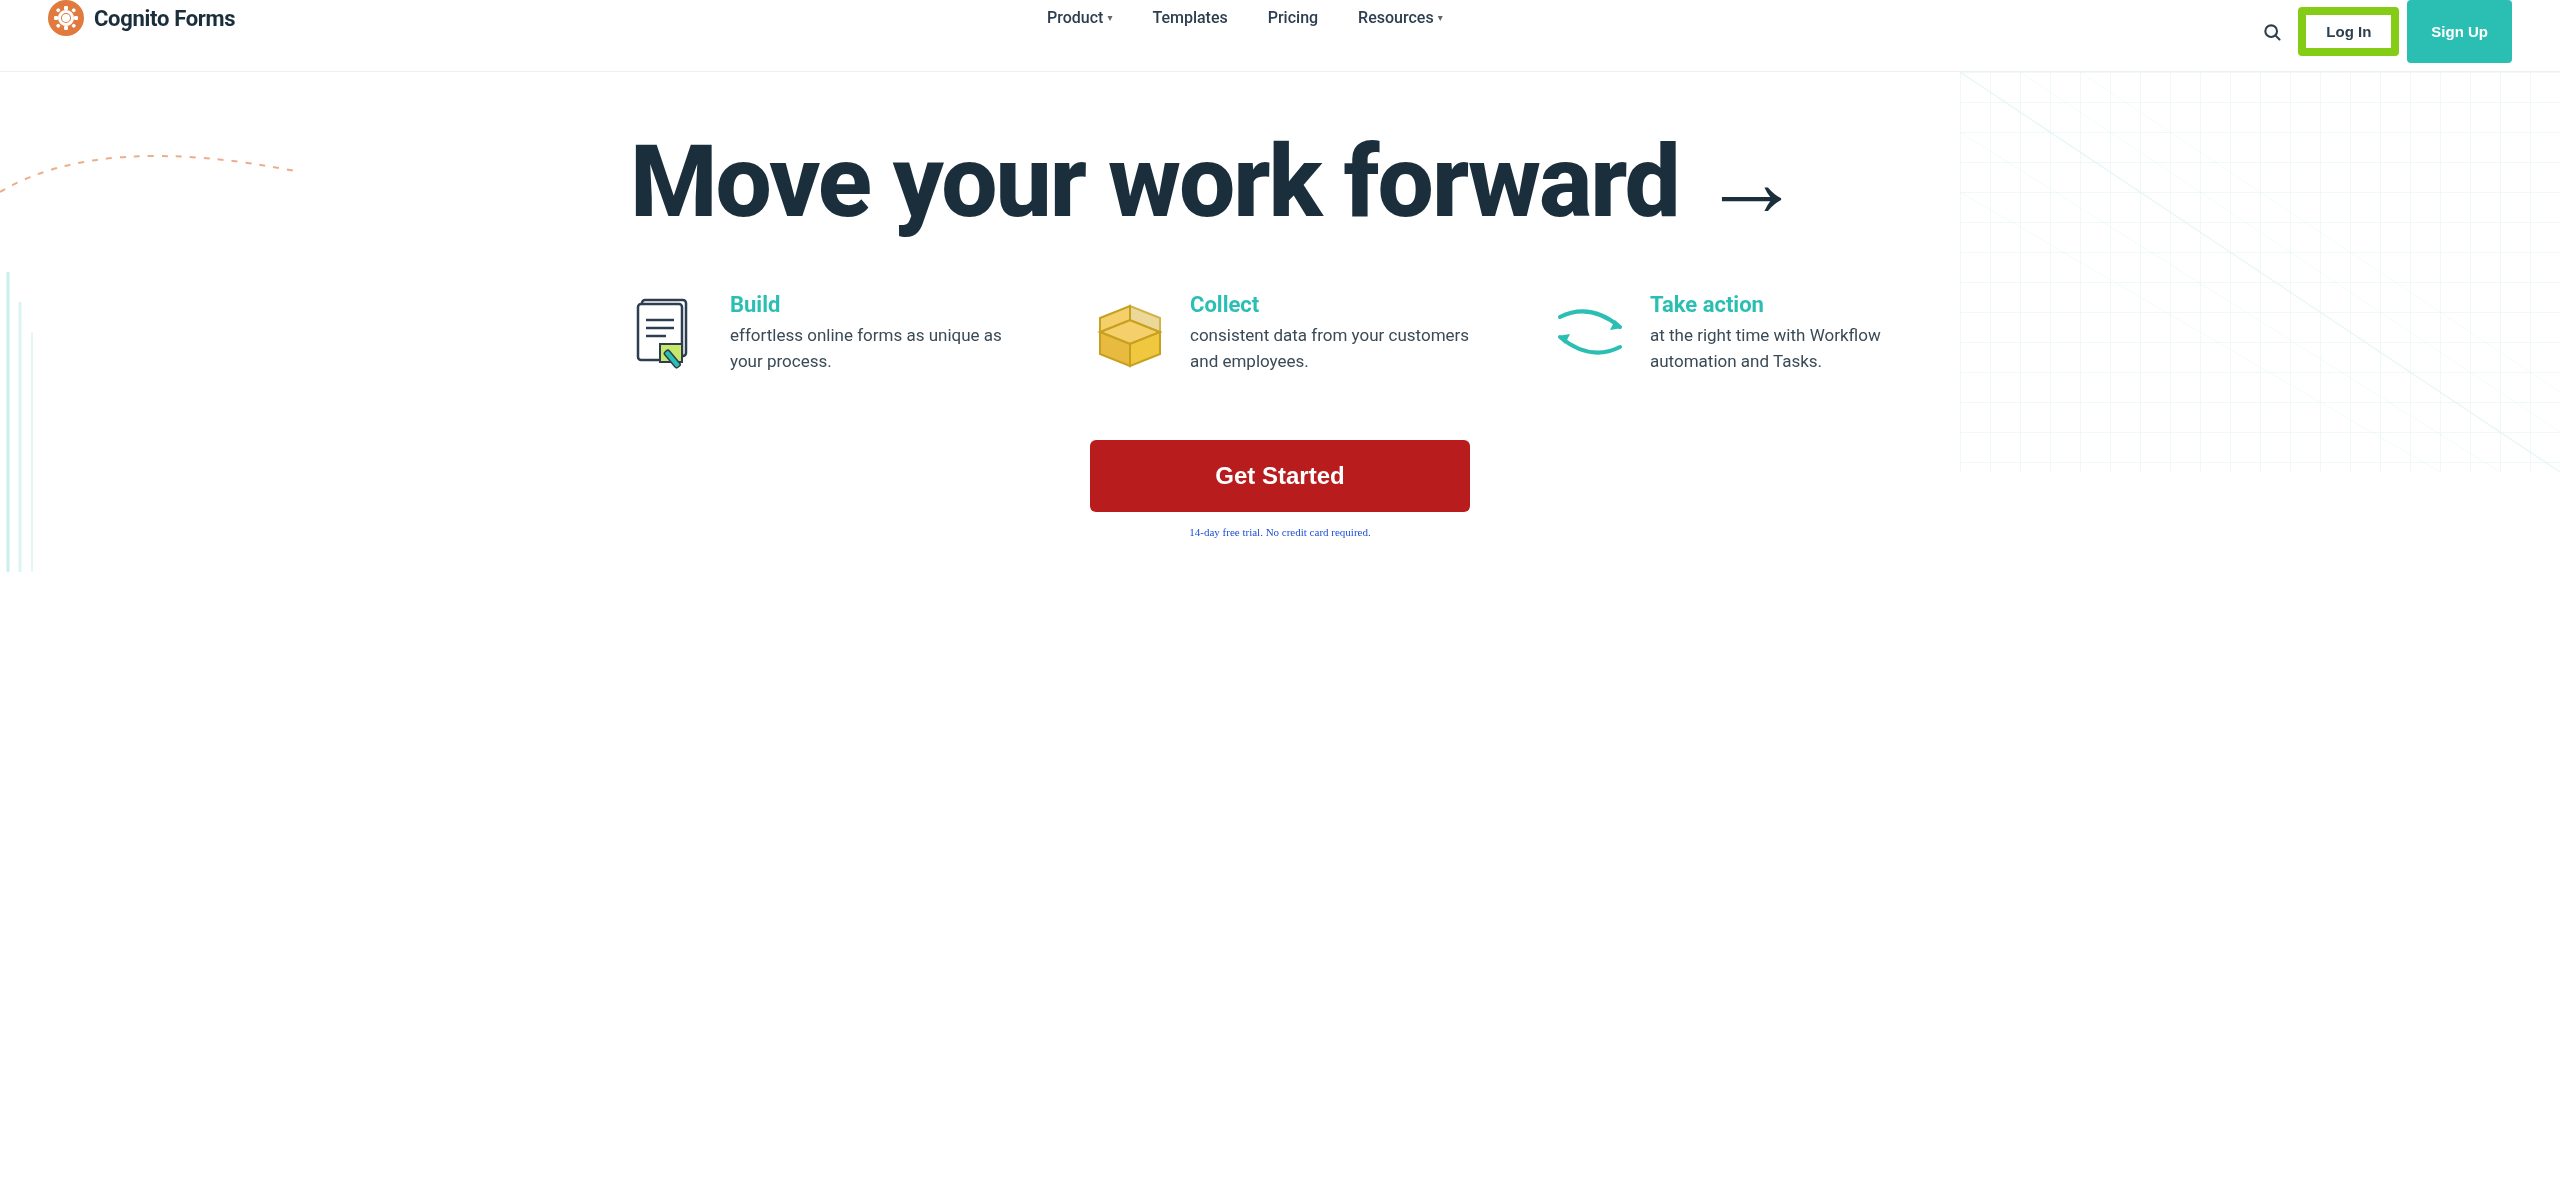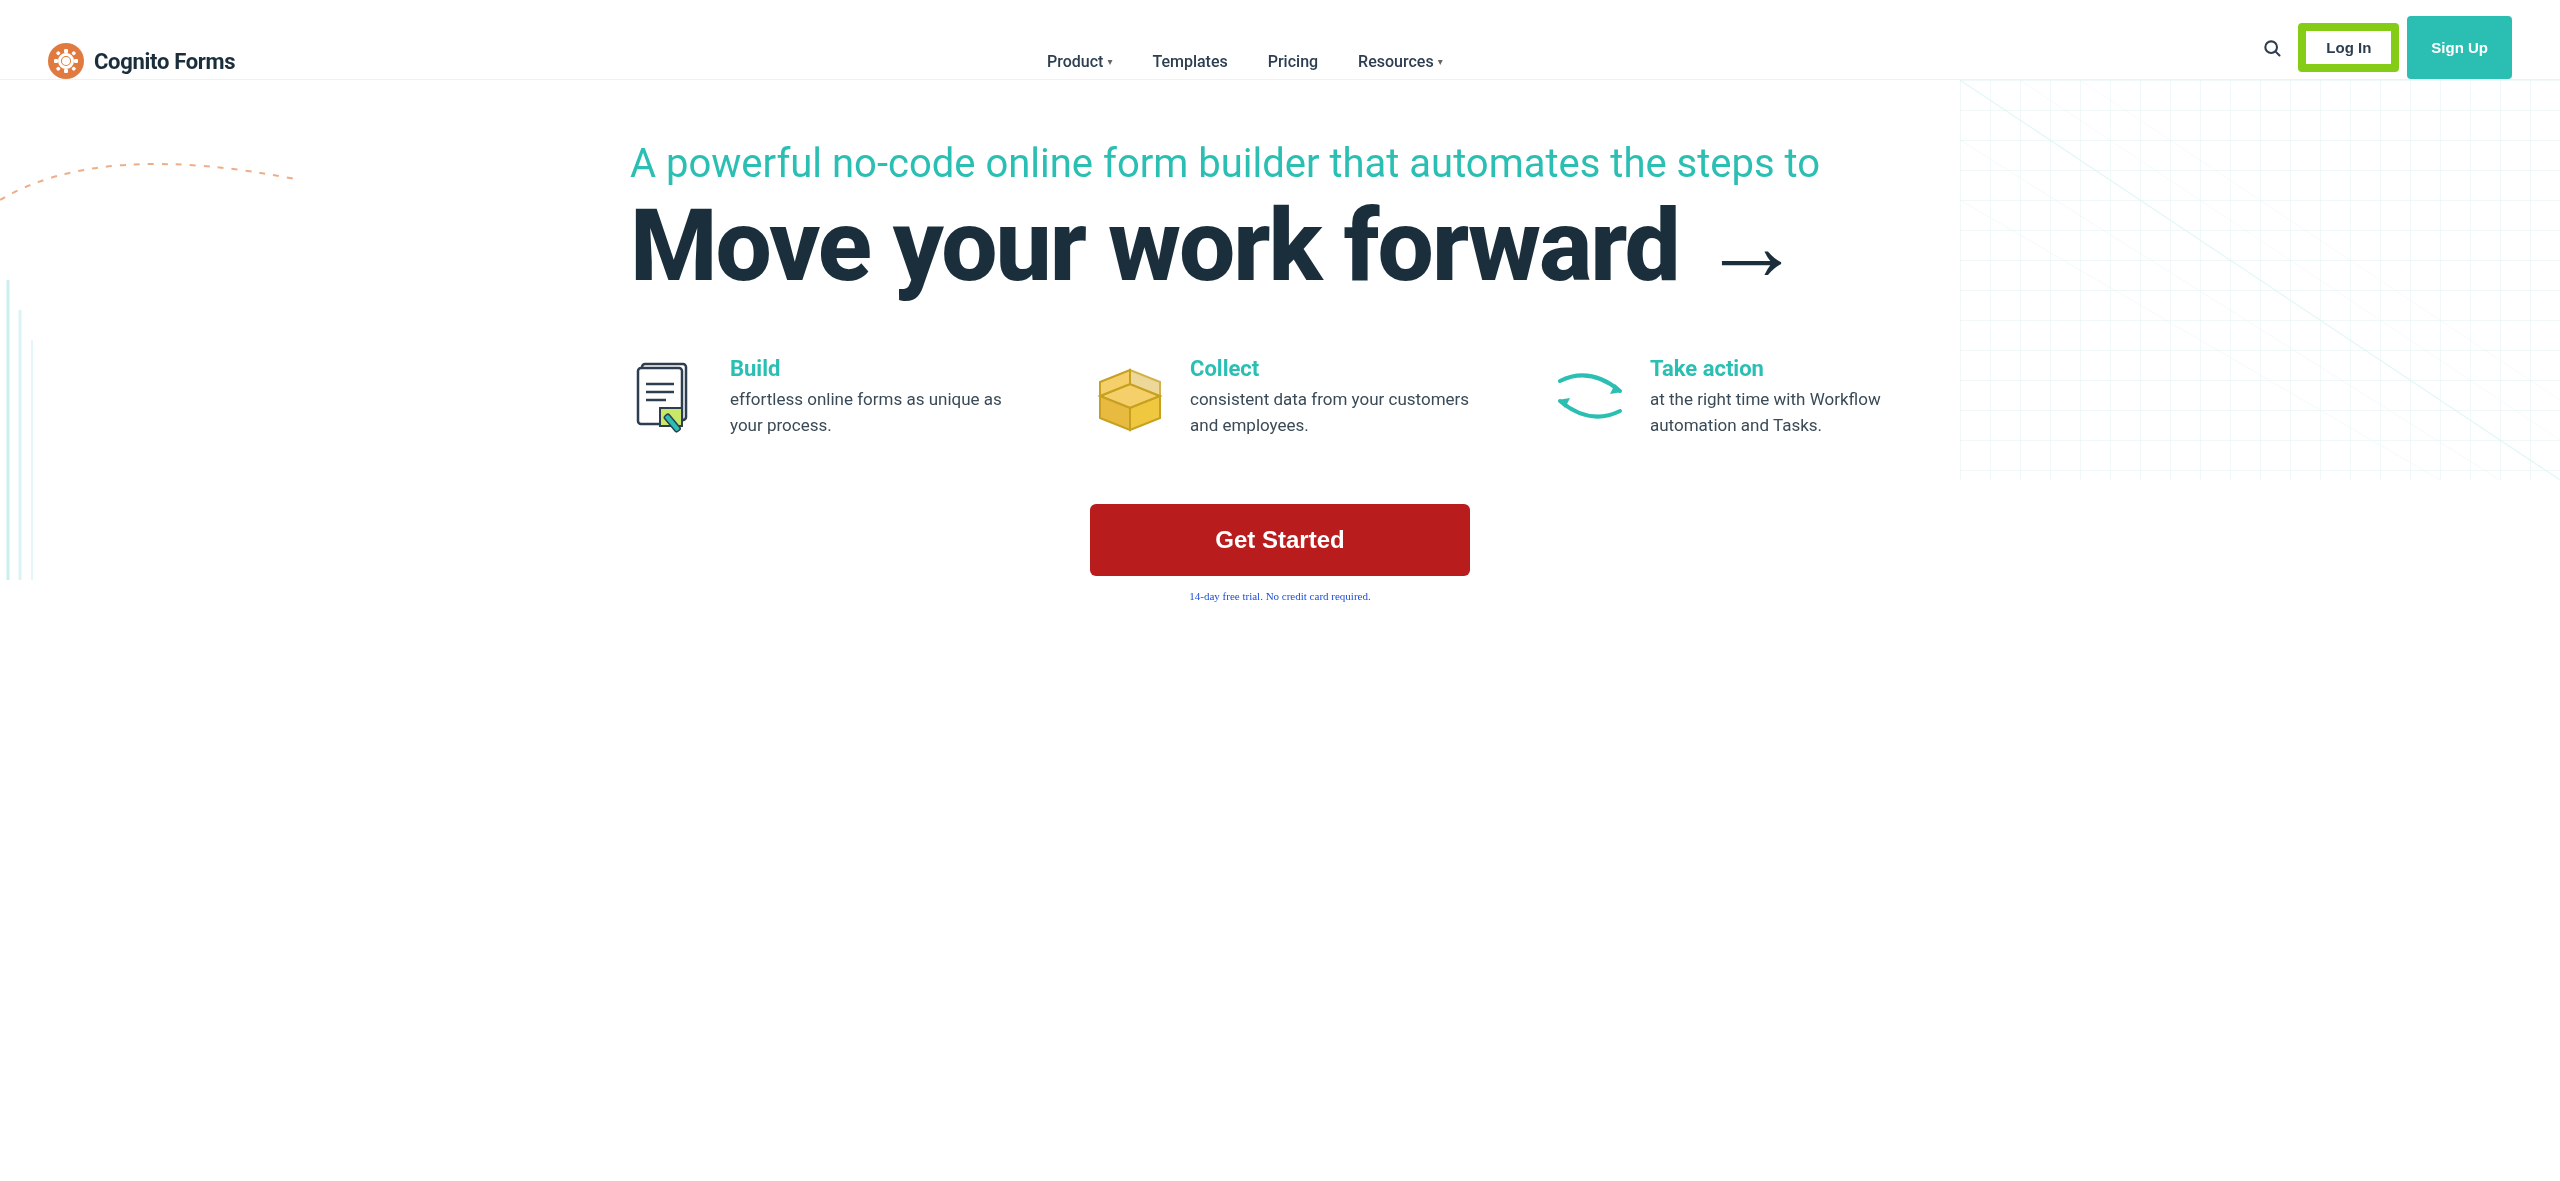--- a/index.html
+++ b/index.html
@@ -6,24 +6,24 @@
     body {
       font-family: -apple-system, BlinkMacSystemFont, 'Segoe UI', Roboto, sans-serif;
       background: #ffffff;
       overflow-x: hidden;
       min-height: 100vh;
     }
 
     
     nav {
       display: flex;
-      align-items: flex-end;
+      align-items: flex-start;
       justify-content: space-between;
       padding: 0 48px;
-      height: 80px;
+      height: 72px;
       background: #fff;
       border-bottom: 1px solid #f0f0f0;
       position: relative;
       z-index: 10;
     }
     .nav-logo {
       display: flex;
       align-items: center;
       gap: 10px;
       text-decoration: none;
@@ -278,21 +278,20 @@
     <path d="M 0 80 Q 100 20 300 60" fill="none" stroke="#e07a3e" stroke-width="2" stroke-dasharray="6,8"></path>
   </svg>
 
   <svg class="left-accent" viewBox="0 0 40 300">
     <line x1="8" y1="0" x2="8" y2="300" stroke="#a8e6e2" stroke-width="3" opacity="0.6"></line>
     <line x1="20" y1="30" x2="20" y2="300" stroke="#a8e6e2" stroke-width="3" opacity="0.4"></line>
     <line x1="32" y1="60" x2="32" y2="300" stroke="#a8e6e2" stroke-width="2" opacity="0.3"></line>
   </svg>
 
   <div class="hero-content">
-    <p class="hero-subtitle">A powerful no-code online form builder that automates the steps to</p>
     <h1 class="hero-title">
       <span>Move your work forward</span>&nbsp;<span>→</span>
     </h1>
 
     <div class="features">
 
       <div class="feature">
         <svg class="feature-icon" viewBox="0 0 80 80" fill="none" xmlns="http://www.w3.org/2000/svg">
 
           <rect x="12" y="8" width="44" height="56" rx="3" fill="white" stroke="#2c3e50" stroke-width="2.5"></rect>

